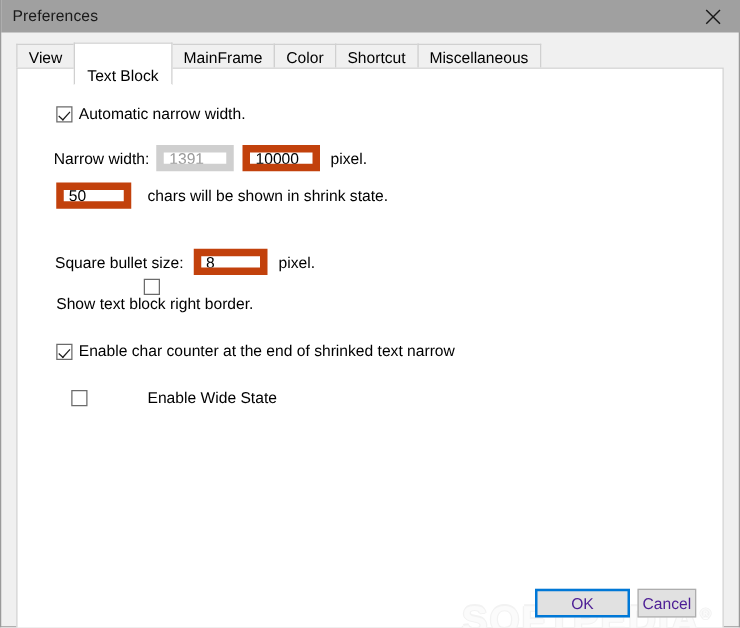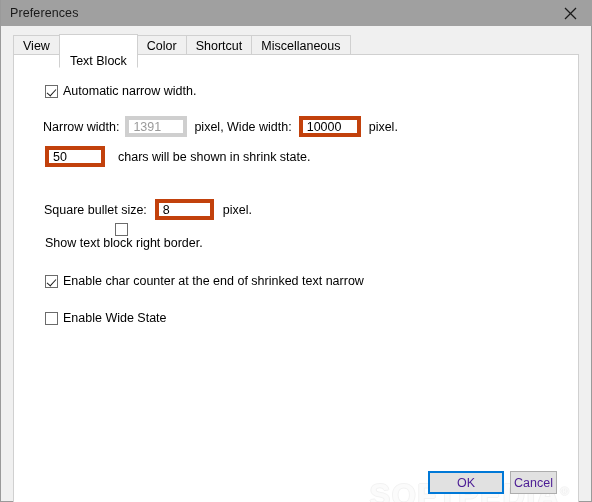--- a/index.html
+++ b/index.html
@@ -153,21 +153,21 @@
     width: 4px;
     height: 8px;
     border: solid #1c1c1c;
     border-width: 0 1.6px 1.6px 0;
     transform: rotate(42deg);
   }
 
   .field {
     box-sizing: border-box;
     height: 21px;
-    border: 4px solid #c2410c;
+    border: 6px solid #c2410c;
     background: #fff;
     font-family: "Liberation Sans", sans-serif;
     font-size: 12.5px;
     color: #000;
     padding: 0 4px;
     line-height: 19px;
     outline: none;
   }
   .field.disabled {
     border-color: #cfcfcf;
@@ -205,36 +205,36 @@
       <svg width="13" height="13" viewBox="0 0 13 13">
         <line x1="1" y1="1" x2="12" y2="12" stroke="#1a1a1a" stroke-width="1.2"></line>
         <line x1="12" y1="1" x2="1" y2="12" stroke="#1a1a1a" stroke-width="1.2"></line>
       </svg>
     </div>
   </div>
 
   <div class="tabstrip">
     <div class="tab">View</div>
     <div class="tab active">Text Block</div>
+    <div class="tab">MainFrame</div>
     <div class="tab">Color</div>
     <div class="tab">Shortcut</div>
     <div class="tab">Miscellaneous</div>
   </div>
 
   <div class="panel">
 
     <div class="row" style="left:31px; top:29px;">
       <span class="cb checked"></span>
       <span class="lbl">Automatic narrow width.</span>
     </div>
 
     <div class="row" style="left:29px; top:61px;">
       <span class="lbl">Narrow width:</span>
       <input class="field disabled" style="width: 62px; margin-left: 6px;" type="text" readonly="" value="1391">
-      <span class="lbl" style="margin-left:7px;">pixel, Wide width:</span>
       <input class="field" style="width: 62px; margin-left: 7px;" type="text" value="10000">
       <span class="lbl" style="margin-left:8px;">pixel.</span>
     </div>
 
     <div class="row" style="left:31px; top:91px;">
       <input class="field" style="width: 60px;" type="text" value="50">
       <span class="lbl" style="margin-left:13px;">chars will be shown in shrink state.</span>
     </div>
 
     <div class="row" style="left:30px; top:144px;">
@@ -246,21 +246,21 @@
     <div class="row" style="left:31px; top:168px;flex-direction:column;">
       <span class="cb"></span>
       <span class="lbl">Show text block right border.</span>
     </div>
 
     <div class="row" style="left:31px; top:219px;">
       <span class="cb checked"></span>
       <span class="lbl">Enable char counter at the end of shrinked text narrow</span>
     </div>
 
-    <div class="row" style="left:31px; top:256px;">
+    <div class="row" style="left:43px; top:256px;gap:43px;">
       <span class="cb"></span>
       <span class="lbl">Enable Wide State</span>
     </div>
 
     <div class="watermark">
       <span>SOFTPEDIA</span><sup>®</sup>
     </div>
   </div>
 
   <div class="btn default" style="left:427px; top:471px; width:76px;">OK</div>

